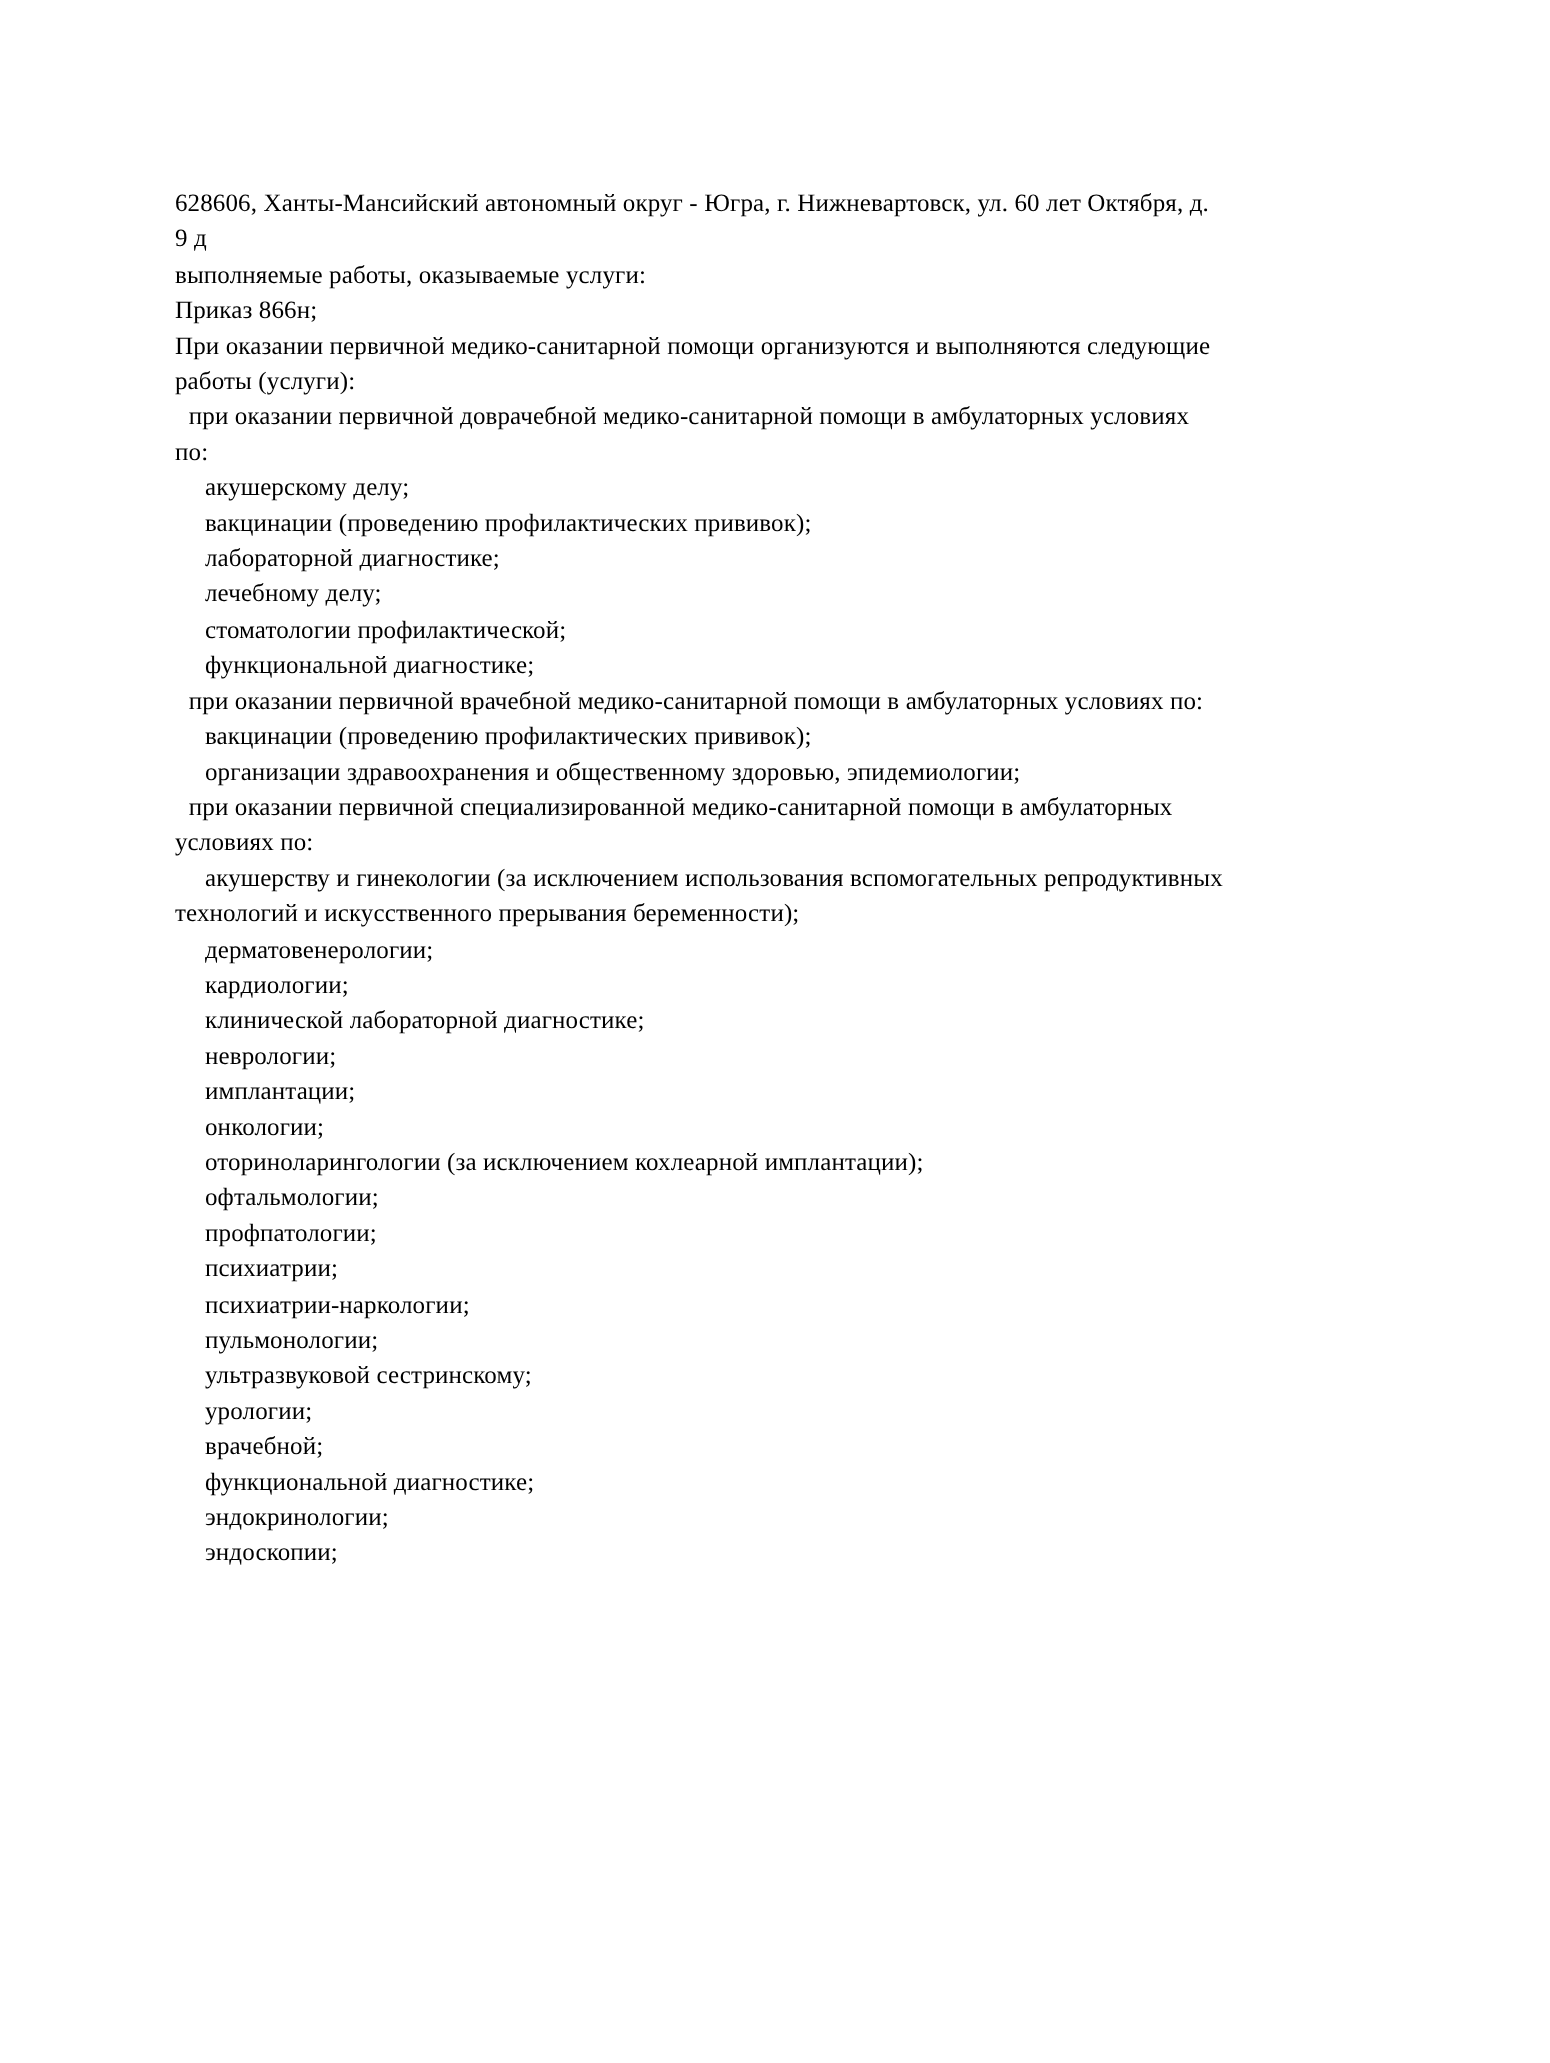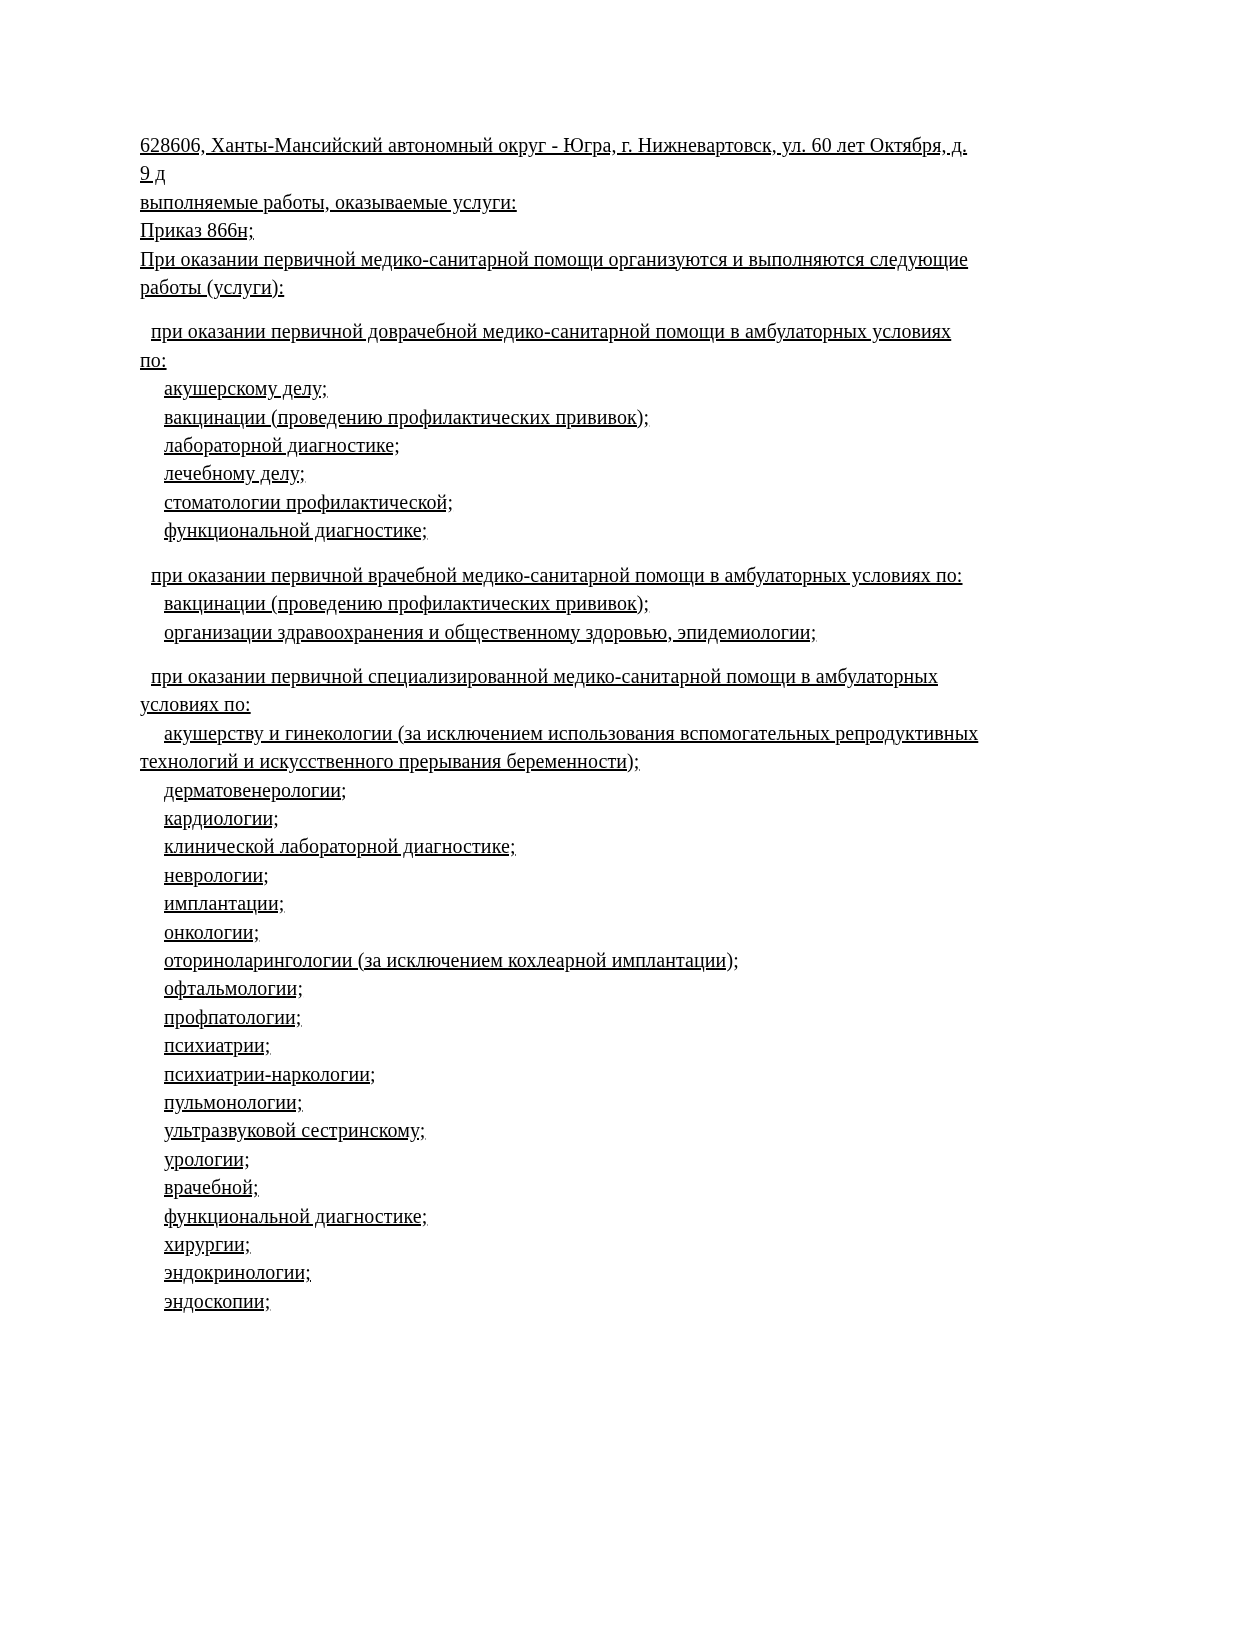--- a/index.html
+++ b/index.html
@@ -11,32 +11,31 @@
     width: 1240px;
     height: 1650px;
     position: relative;
     font-family: "Liberation Serif", "DejaVu Serif", serif;
     color: #000000;
     overflow: hidden;
   }
   .page {
     position: absolute;
     left: 140px;
-    top: 131px;
+    top: 149px;
     width: 990px;
-    text-decoration: underline;
   }
   .line {
     font-size: 20px;
     line-height: 28.4px;
     white-space: nowrap;
     letter-spacing: 0.1px;
   }
   .indent-0 { padding-left: 0; }
-  .indent-1 { padding-left: 11px; margin-top: 16px; }
+  .indent-1 { padding-left: 11px; }
   .indent-2 { padding-left: 24px; }
 </style>
 </head>
 <body>
 
 <div class="page">
   <div>
       <div class="line indent-0">628606, Ханты-Мансийский автономный округ - Югра, г. Нижневартовск, ул. 60 лет Октября, д.</div>
       <div class="line indent-0">9 д</div>
       <div class="line indent-0">выполняемые работы, оказываемые услуги:</div>
@@ -67,17 +66,16 @@
       <div class="line indent-2">оториноларингологии (за исключением кохлеарной имплантации);</div>
       <div class="line indent-2">офтальмологии;</div>
       <div class="line indent-2">профпатологии;</div>
       <div class="line indent-2">психиатрии;</div>
       <div class="line indent-2">психиатрии-наркологии;</div>
       <div class="line indent-2">пульмонологии;</div>
       <div class="line indent-2">ультразвуковой сестринскому;</div>
       <div class="line indent-2">урологии;</div>
       <div class="line indent-2">врачебной;</div>
       <div class="line indent-2">функциональной диагностике;</div>
-      <div class="line indent-2">хирургии;</div>
       <div class="line indent-2">эндокринологии;</div>
       <div class="line indent-2">эндоскопии;</div>
     </div>
 </div>
 
 </body></html>

